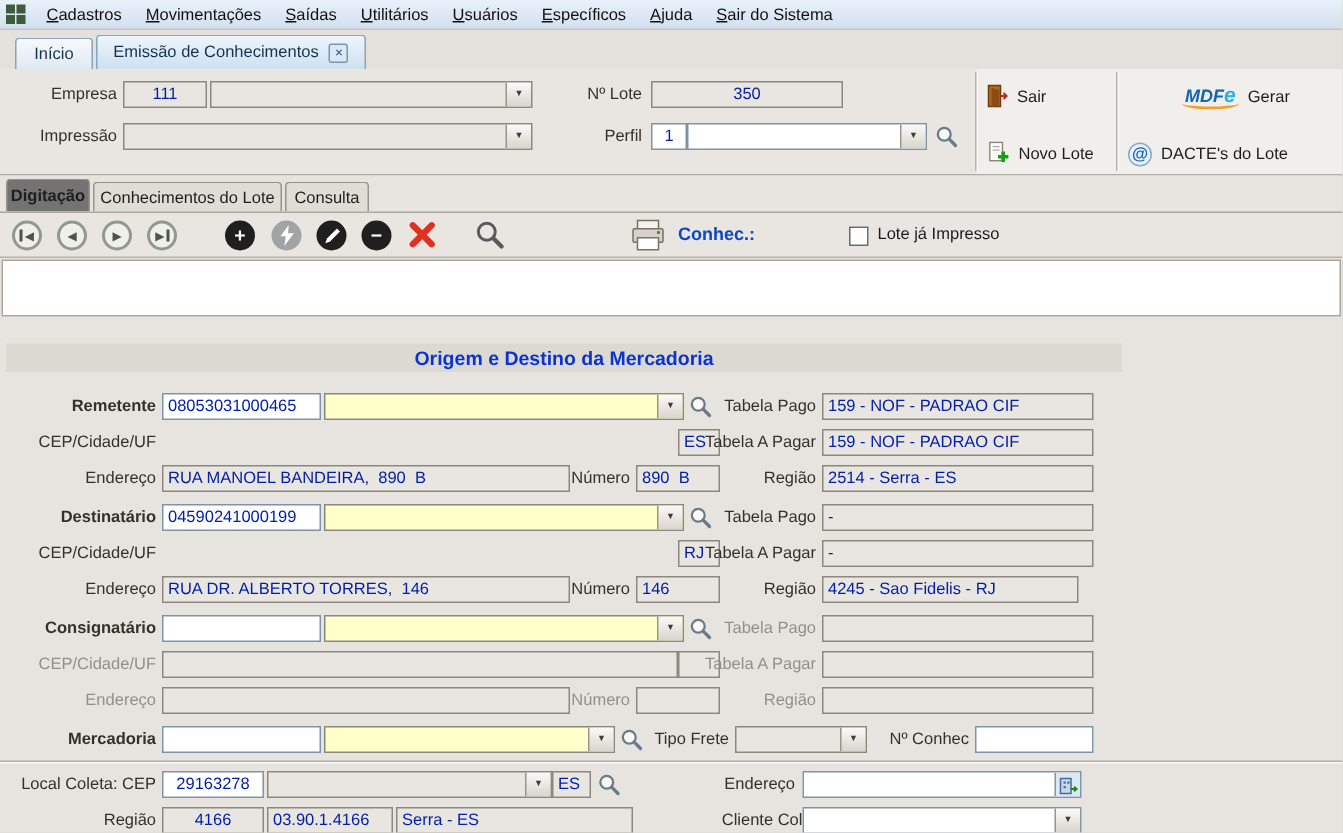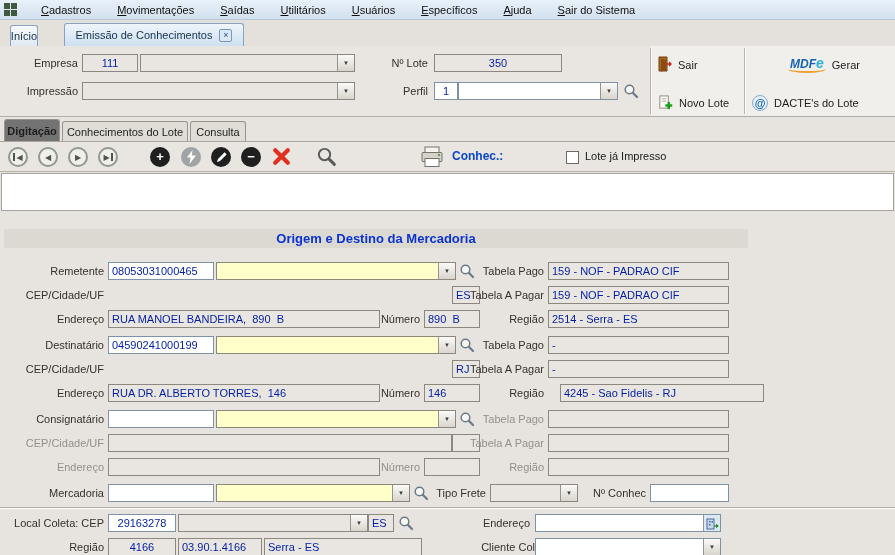--- a/index.html
+++ b/index.html
@@ -3,45 +3,45 @@
 <meta charset="utf-8">
 <style>
   * { margin:0; padding:0; box-sizing:border-box; }
   body { font-family:"Liberation Sans", sans-serif; font-size:11px; color:#2a2824; background:#cfccc6; }
   #root { position:relative; width:895px; height:555px; background:#e7e4df; overflow:hidden; }
 
   
   #menubar { position:absolute; left:0; top:0; width:895px; height:20px;
              background:linear-gradient(#e9f1fa,#d2e0ee); border-bottom:1px solid #b9c6d6;
              display:flex; align-items:center; }
-  .menu-item { display:inline-block; padding:2px 8px; color:#101010; cursor:default;margin-left:10px; }
+  .menu-item { display:inline-block; padding:2px 8px; color:#101010; cursor:default; }
   .menu-item::first-letter { text-decoration:underline; }
   #app-icon { width:13px; height:13px; margin:0 6px 0 4px; display:grid;
               grid-template-columns:1fr 1fr; grid-template-rows:1fr 1fr; gap:1px; }
   #app-icon i { background:#3f5a3f; }
 
   
   #tabstrip { position:absolute; left:0; top:20px; width:895px; height:26px; background:#e4e1dc; }
   .tab { position:absolute; border:1px solid #89a4c2; border-bottom:none; border-radius:3px 3px 0 0;
          display:flex; align-items:center; justify-content:center; gap:7px; color:#15324e; }
-  #tab-inicio { left:10px; top:5px; width:28px; height:21px; background:linear-gradient(#f7fafc,#dfe9f2); }
+  #tab-inicio { left:10px; top:5px; width:52px; height:21px; background:linear-gradient(#f7fafc,#dfe9f2); }
   #tab-emissao { left:64px; top:3px; width:180px; height:23px; background:linear-gradient(#eef5fb,#cde0f0); }
   .tab-close { width:13px; height:13px; border:1px solid #7a96b4; background:#d9e8f5; color:#2f5278;
                font-size:9px; line-height:11px; text-align:center; border-radius:2px; }
 
   
   #header { position:absolute; left:0; top:46px; width:895px; height:71px; background:#e9e6e1;
             border-bottom:1px solid #b2aea6; }
   #header-right { position:absolute; left:651px; top:0; width:244px; height:70px; background:#f1efeb; }
   .vsep { position:absolute; top:2px; height:66px; width:2px;
           border-left:1px solid #b8b4ac; border-right:1px solid #fcfbf9; }
 
   
   .lbl { position:absolute; height:18px; line-height:18px; text-align:right; color:#34312b; white-space:nowrap; }
-  .lbl.b { font-weight:normal; }
+  .lbl.b { font-weight:bold; }
   .lbl.dim { color:#93908a; }
   .fld { position:absolute; height:18px; line-height:16px; border:1px solid #8c8880; background:#e9e6e1;
          color:#001ea6; padding:0 3px; white-space:pre; overflow:hidden; }
   .fld.w { background:#ffffff; border-color:#7f93a8; }
   .fld.y { background:#ffffca; }
   .fld.c { text-align:center; }
   .fld.combo { padding-right:19px; }
   .ctext { white-space:pre; }
   .dd { position:absolute; right:0; top:0; bottom:0; width:17px;
         background:linear-gradient(#fbfaf8,#d9d5cd); border-left:1px solid #98948c;
@@ -302,21 +302,21 @@
   <span class="lbl" style="left:4px;top:360px;width:100px">CEP/Cidade/UF</span>
   <div class="fld" style="left:452px;top:360px;width:28px">RJ</div>
   <span class="lbl" style="left:462px;top:360px;width:82px">Tabela A Pagar</span>
   <div class="fld" style="left:548px;top:360px;width:181px">-</div>
 
   <span class="lbl" style="left:4px;top:384px;width:100px">Endereço</span>
   <div class="fld" style="left:108px;top:384px;width:272px">RUA DR. ALBERTO TORRES,  146</div>
   <span class="lbl" style="left:380px;top:384px;width:40px">Número</span>
   <div class="fld" style="left:424px;top:384px;width:56px">146</div>
   <span class="lbl" style="left:462px;top:384px;width:82px">Região</span>
-  <div class="fld" style="left:560px;top:384px;width:204px">4245 - Sao Fidelis - RJ</div>
+  <div class="fld" style="left:548px;top:384px;width:171px">4245 - Sao Fidelis - RJ</div>
 
   <span class="lbl b" style="left:4px;top:410px;width:100px">Consignatário</span>
   <div class="fld w" style="left:108px;top:410px;width:106px"></div>
   <div class="fld y combo" style="left:216px;top:410px;width:240px">
     <span class="ctext"></span>
     <span class="dd">▼</span>
   </div>
   <span class="micon" style="left:459px;top:411px">
     <svg width="16" height="16" viewBox="0 0 16 16">
         <circle cx="6.5" cy="6.5" r="4.3" fill="#f8f8f4" stroke="#6a7a88" stroke-width="1.5"></circle>

